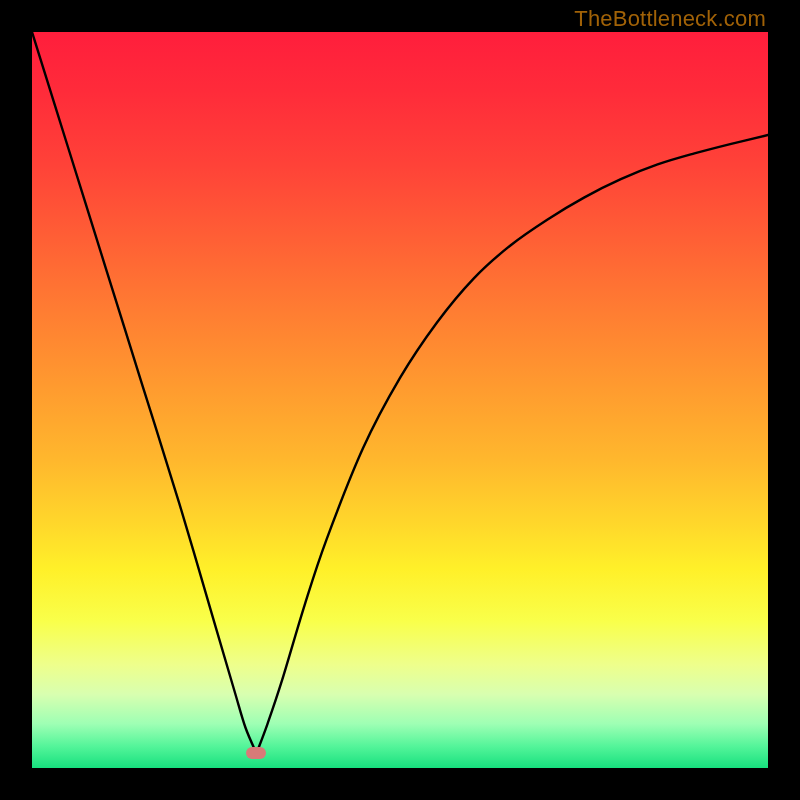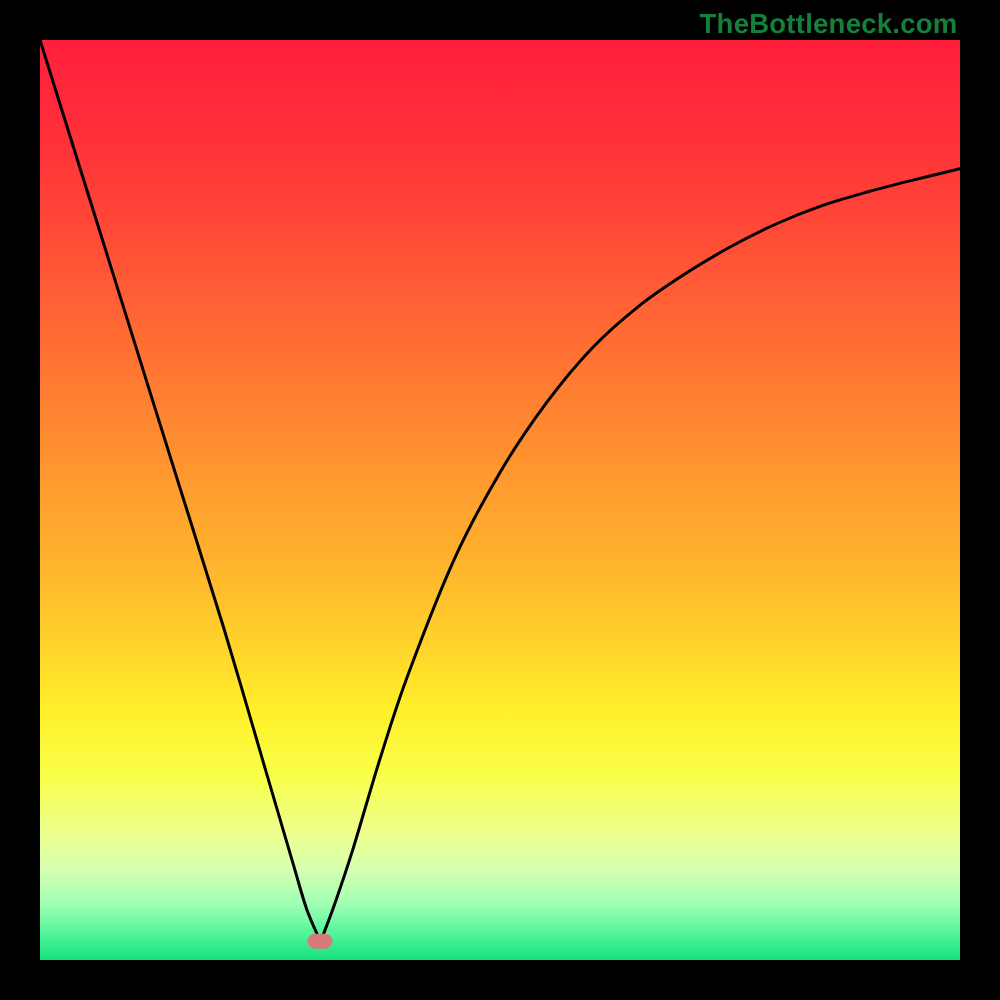--- a/index.html
+++ b/index.html
@@ -38,23 +38,23 @@
       #d8ffb0 90%,
       #9effb4 94%,
       #55f59a 97%,
       #17e07e 100%
     );
   }
   .watermark {
     position: absolute;
     top: 6px;
     right: 34px;
-    color: #15803d;
+    color: #a16207;
     font-size: 22px;
-    font-weight: 700;
+    font-weight: 400;
     letter-spacing: 0.2px;
   }
   svg.curve {
     position: absolute;
     left: 0;
     top: 0;
     width: 736px;
     height: 736px;
   }
   .marker {

